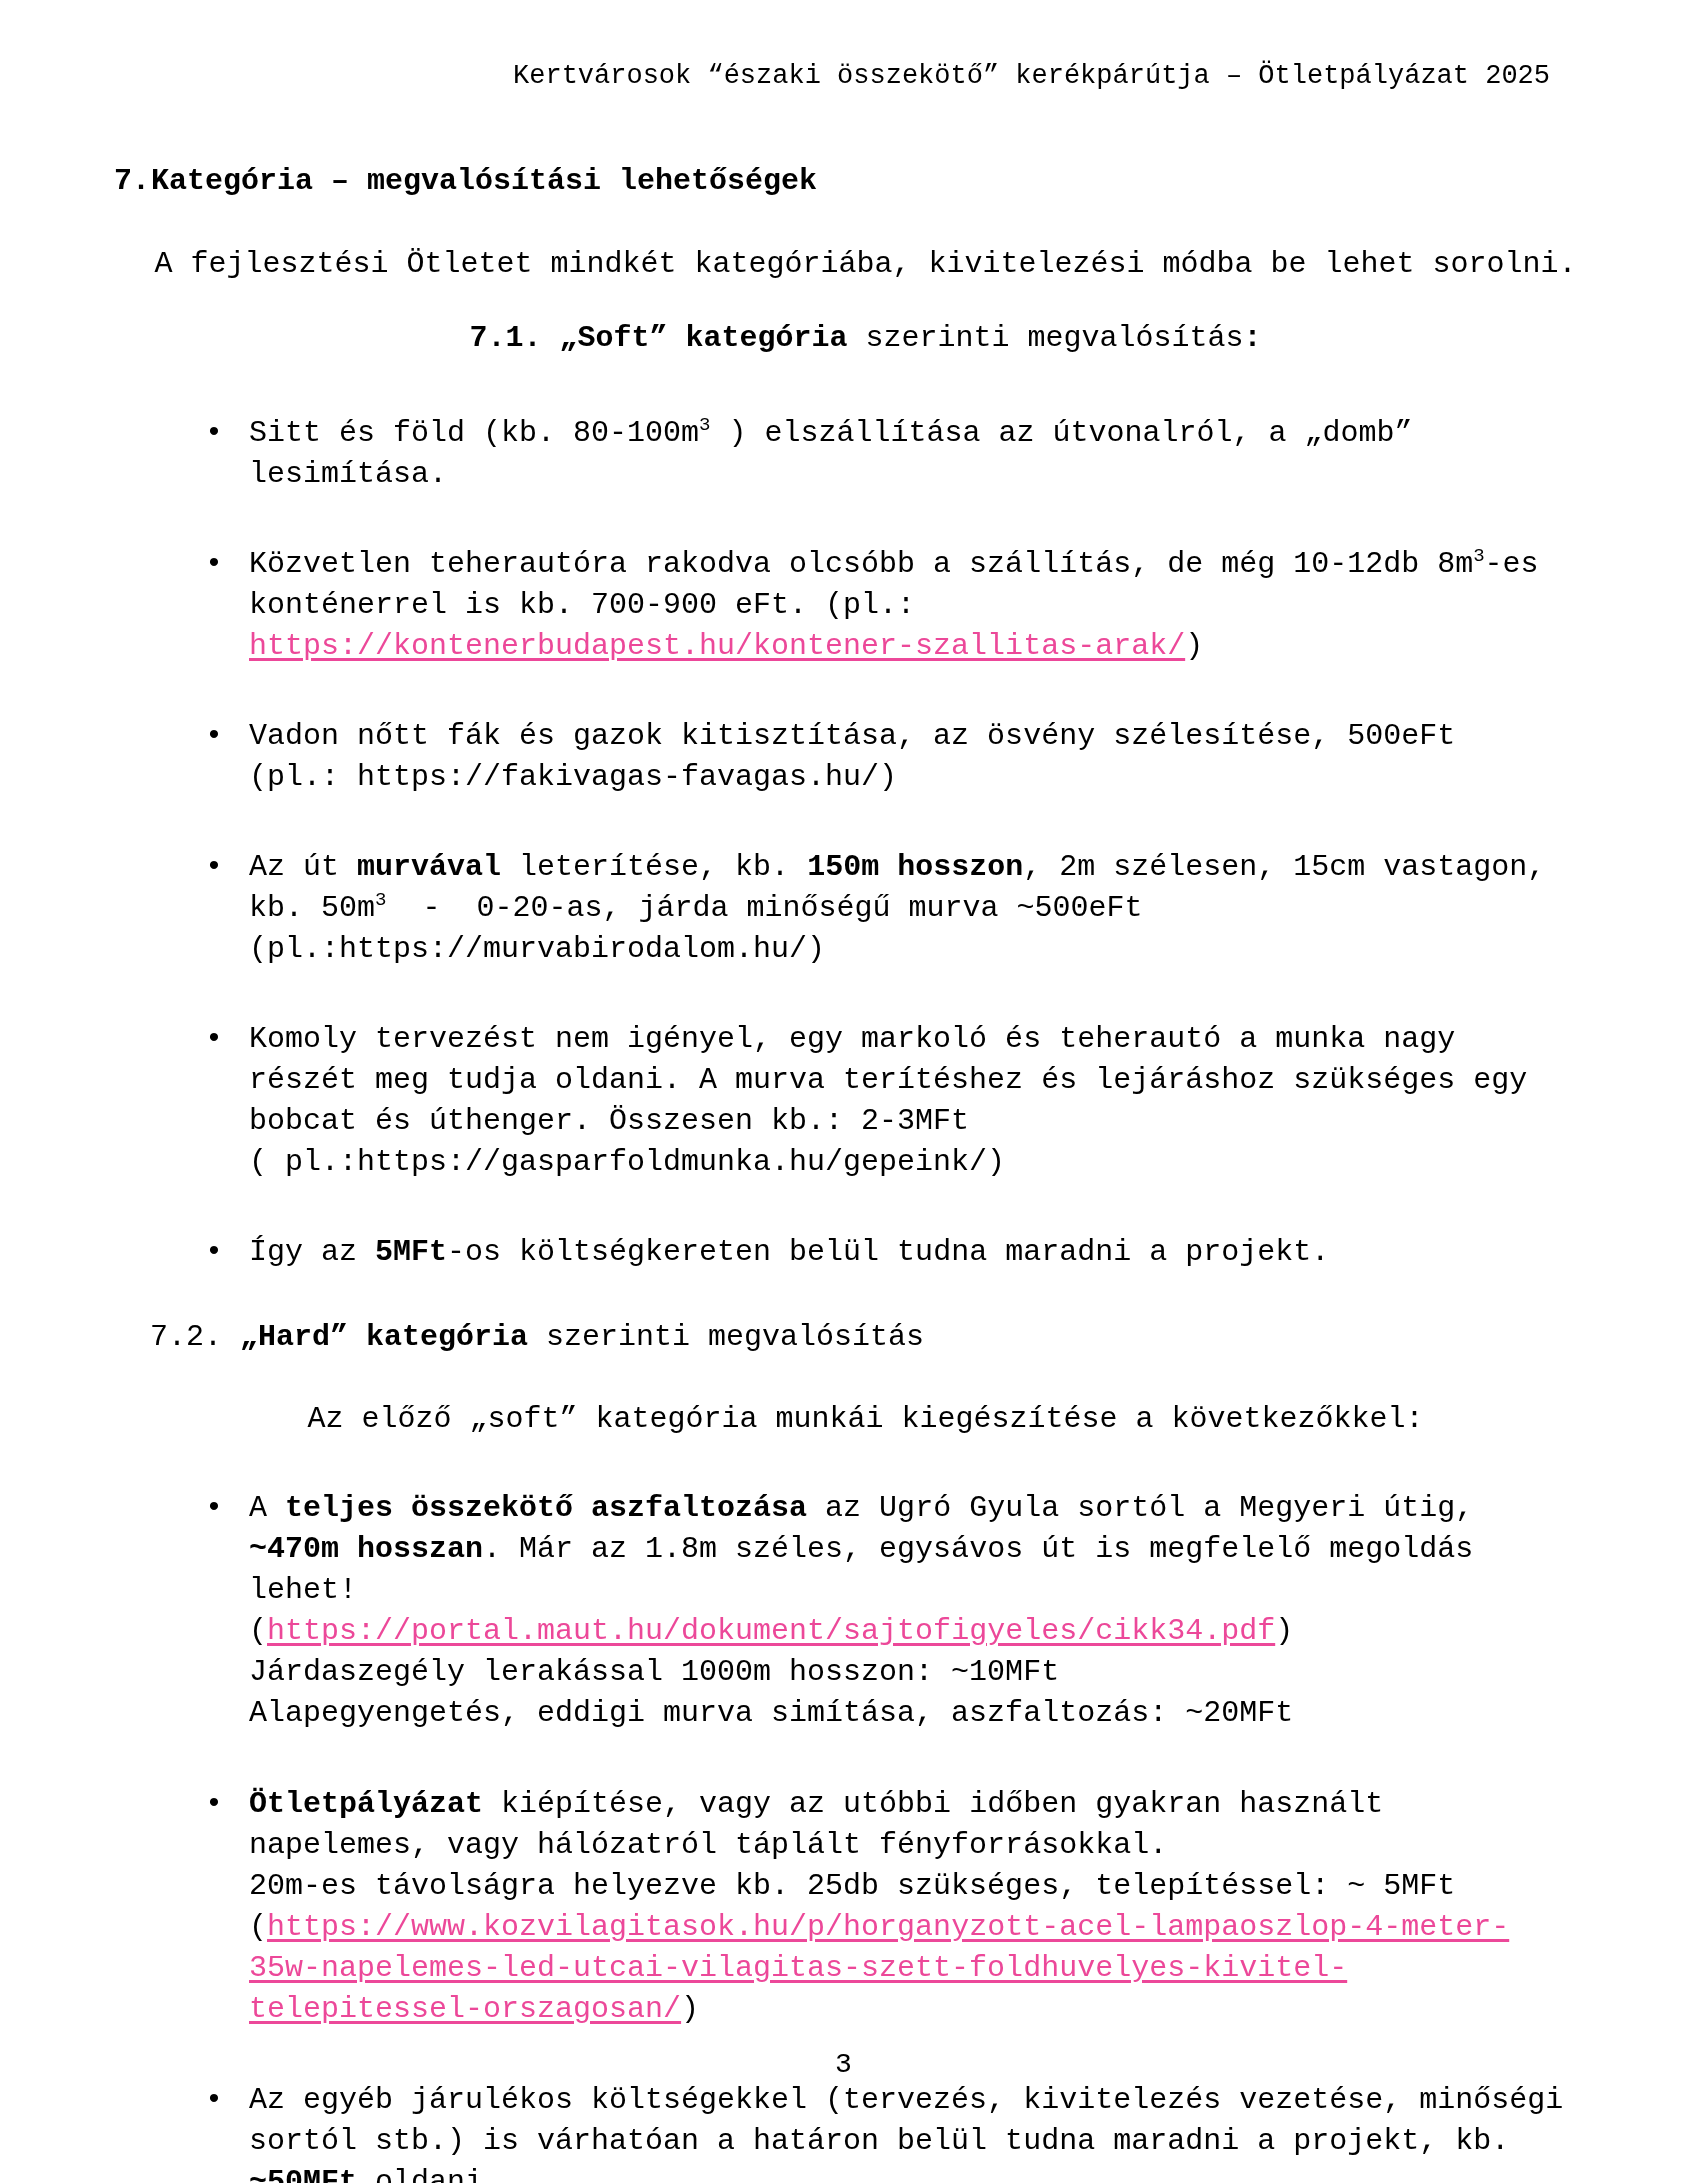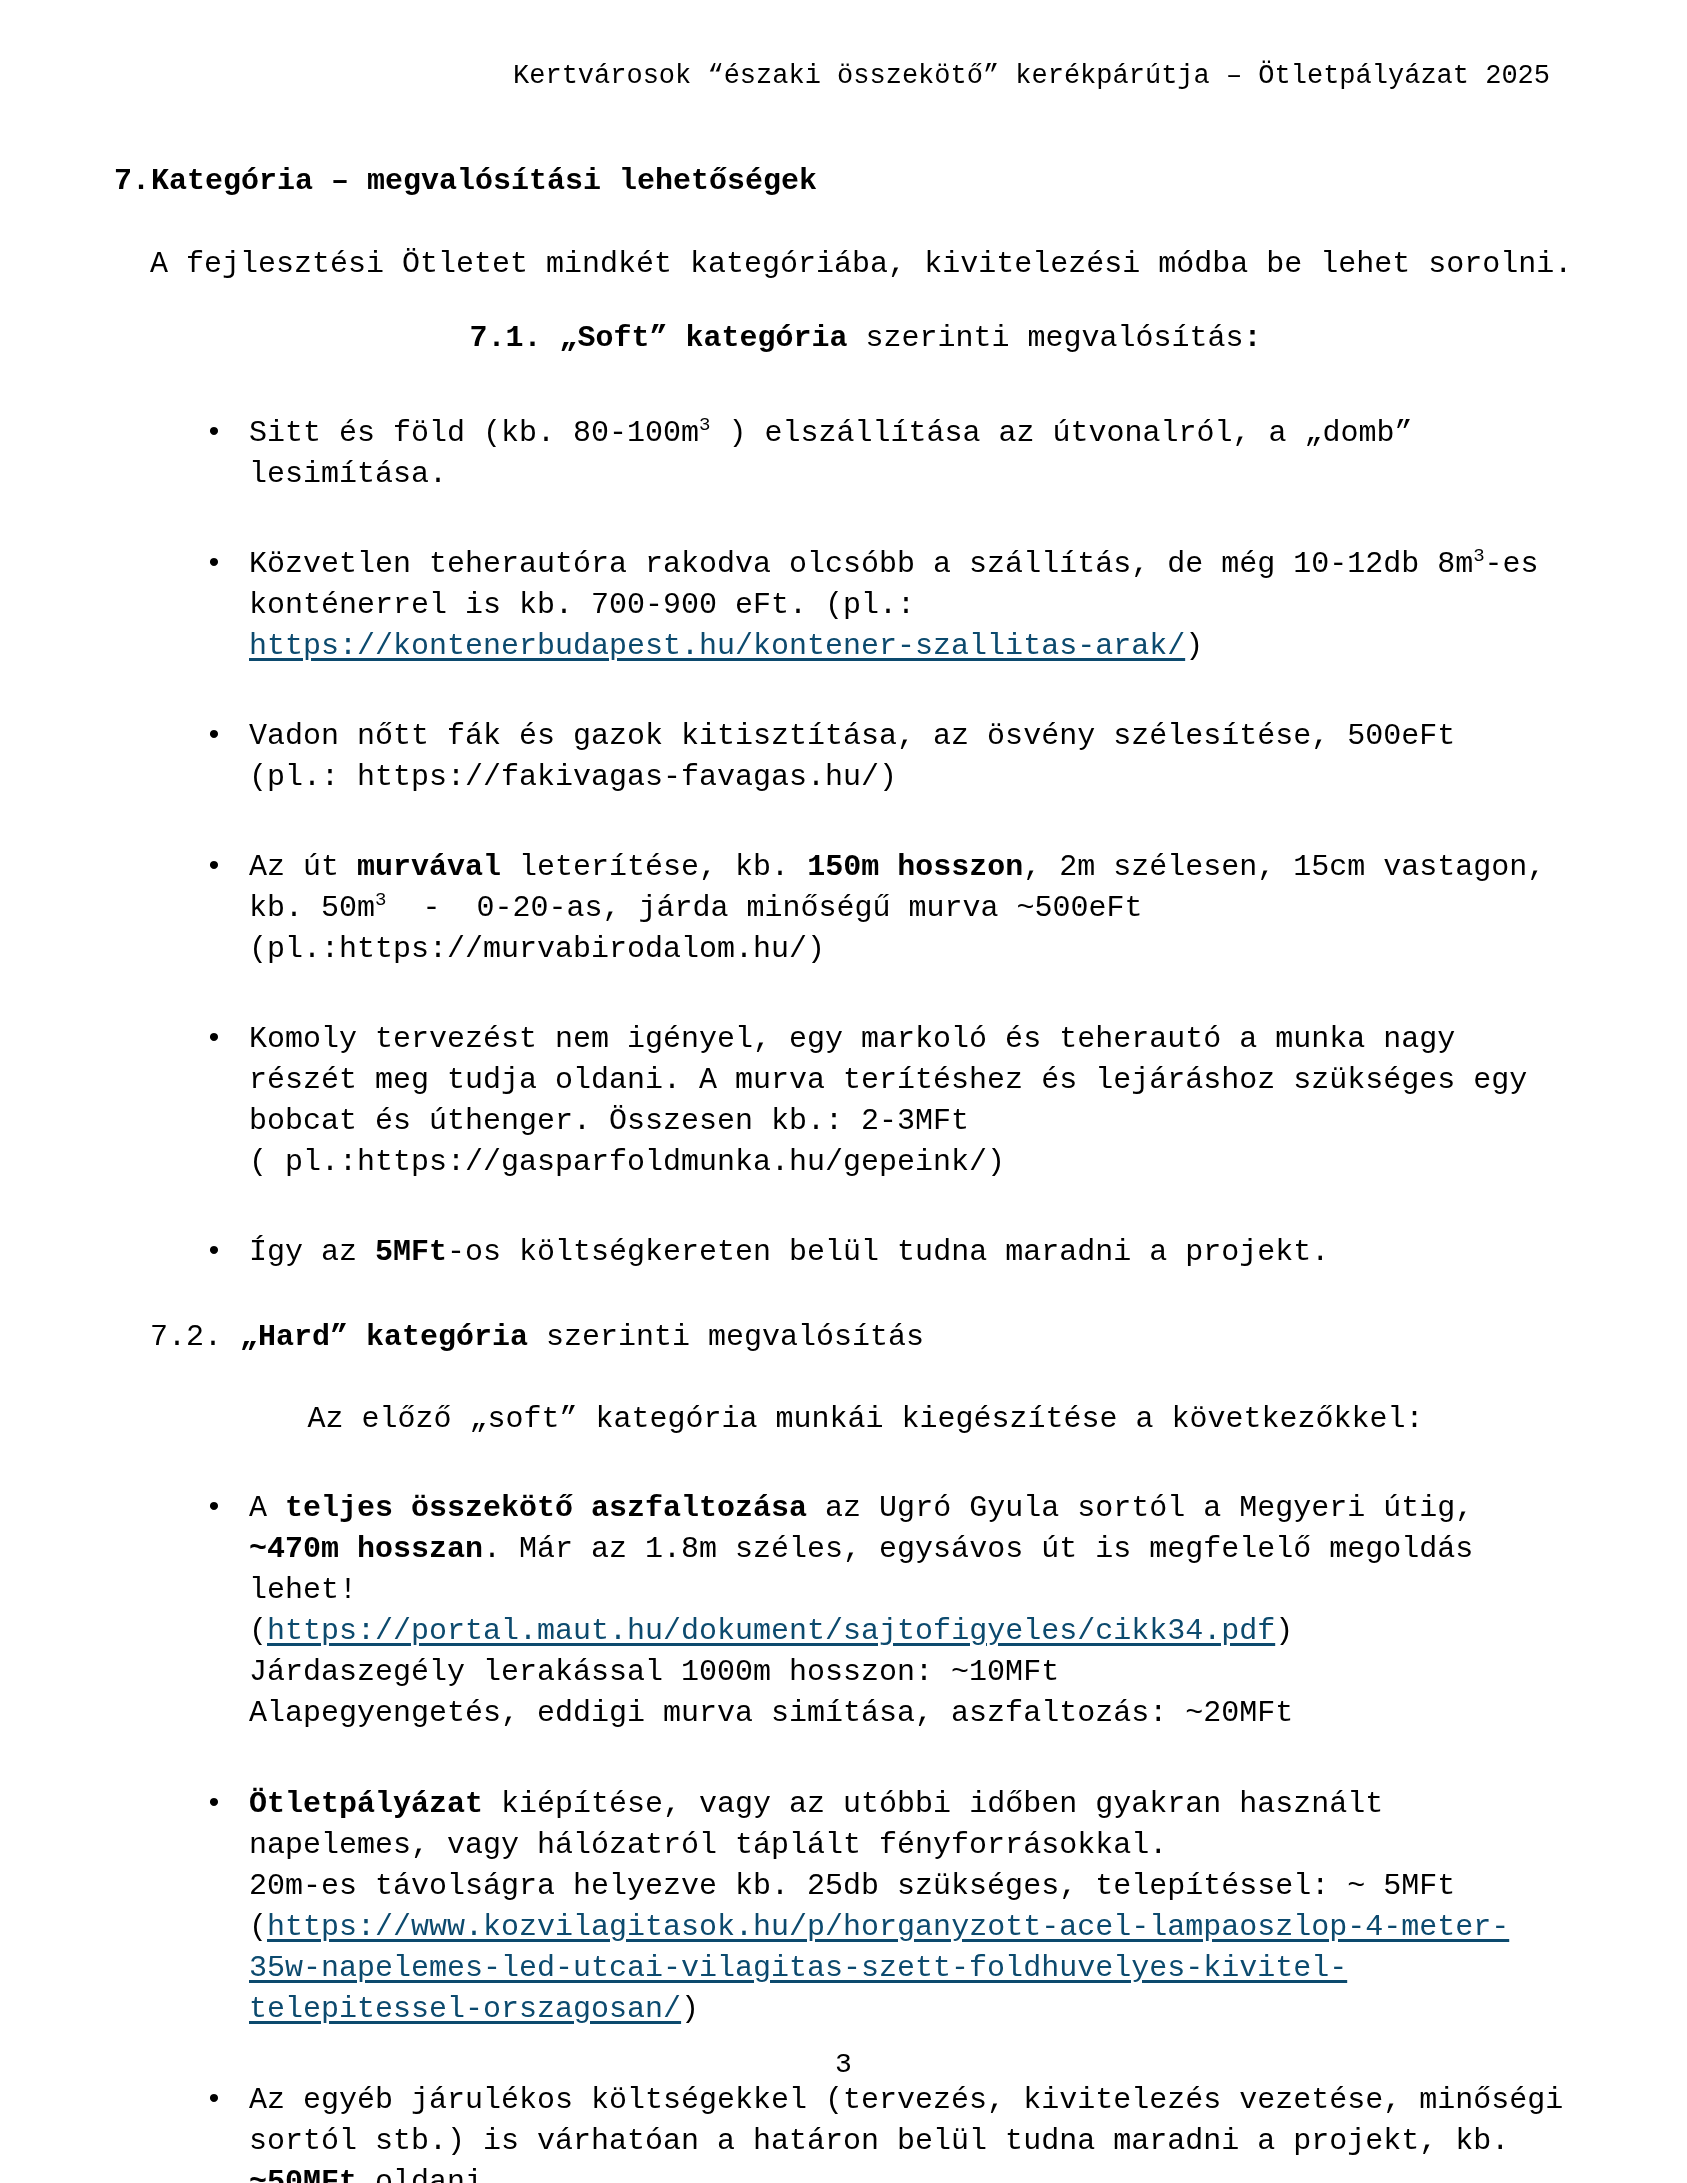--- a/index.html
+++ b/index.html
@@ -24,39 +24,39 @@
   }
   .h7 {
     display: flex;
     font-weight: 700;
     font-size: 30px;
     line-height: 41px;
     margin: 0 0 42px -36px;
   }
   .h7-num { width: 37px; flex: none; }
   p { margin: 0; }
-  .para  { margin-bottom: 33px; white-space: pre-wrap; }
+  .para  { margin-bottom: 33px; white-space: pre-wrap; text-align: center; }
   .h71   { margin-bottom: 54px; white-space: pre-wrap; text-align: center; }
   .h72   { margin-bottom: 41px; white-space: pre-wrap; }
   .para2 { margin-bottom: 48px; white-space: pre-wrap; text-align: center; }
   ul.blist { list-style: none; margin: 0; padding: 0; }
   .blist li { position: relative; padding-left: 99px; }
   .soft li { margin-bottom: 49px; }
   .soft li:last-child { margin-bottom: 44px; }
   .hard li { margin-bottom: 50px; }
   .hard li:last-child { margin-bottom: 0; }
   .dot {
     position: absolute;
     left: 55px;
     top: 0;
   }
   .li-text { white-space: pre-wrap; overflow-wrap: break-word; }
   .b { font-weight: 700; }
   a.link {
-    color: #0c4a6e;
+    color: #ec4899;
     text-decoration: underline;
     text-underline-offset: 4px;
     cursor: pointer;
   }
   sup {
     font-size: 19px;
     line-height: 0;
     vertical-align: super;
   }
   .page-number {

